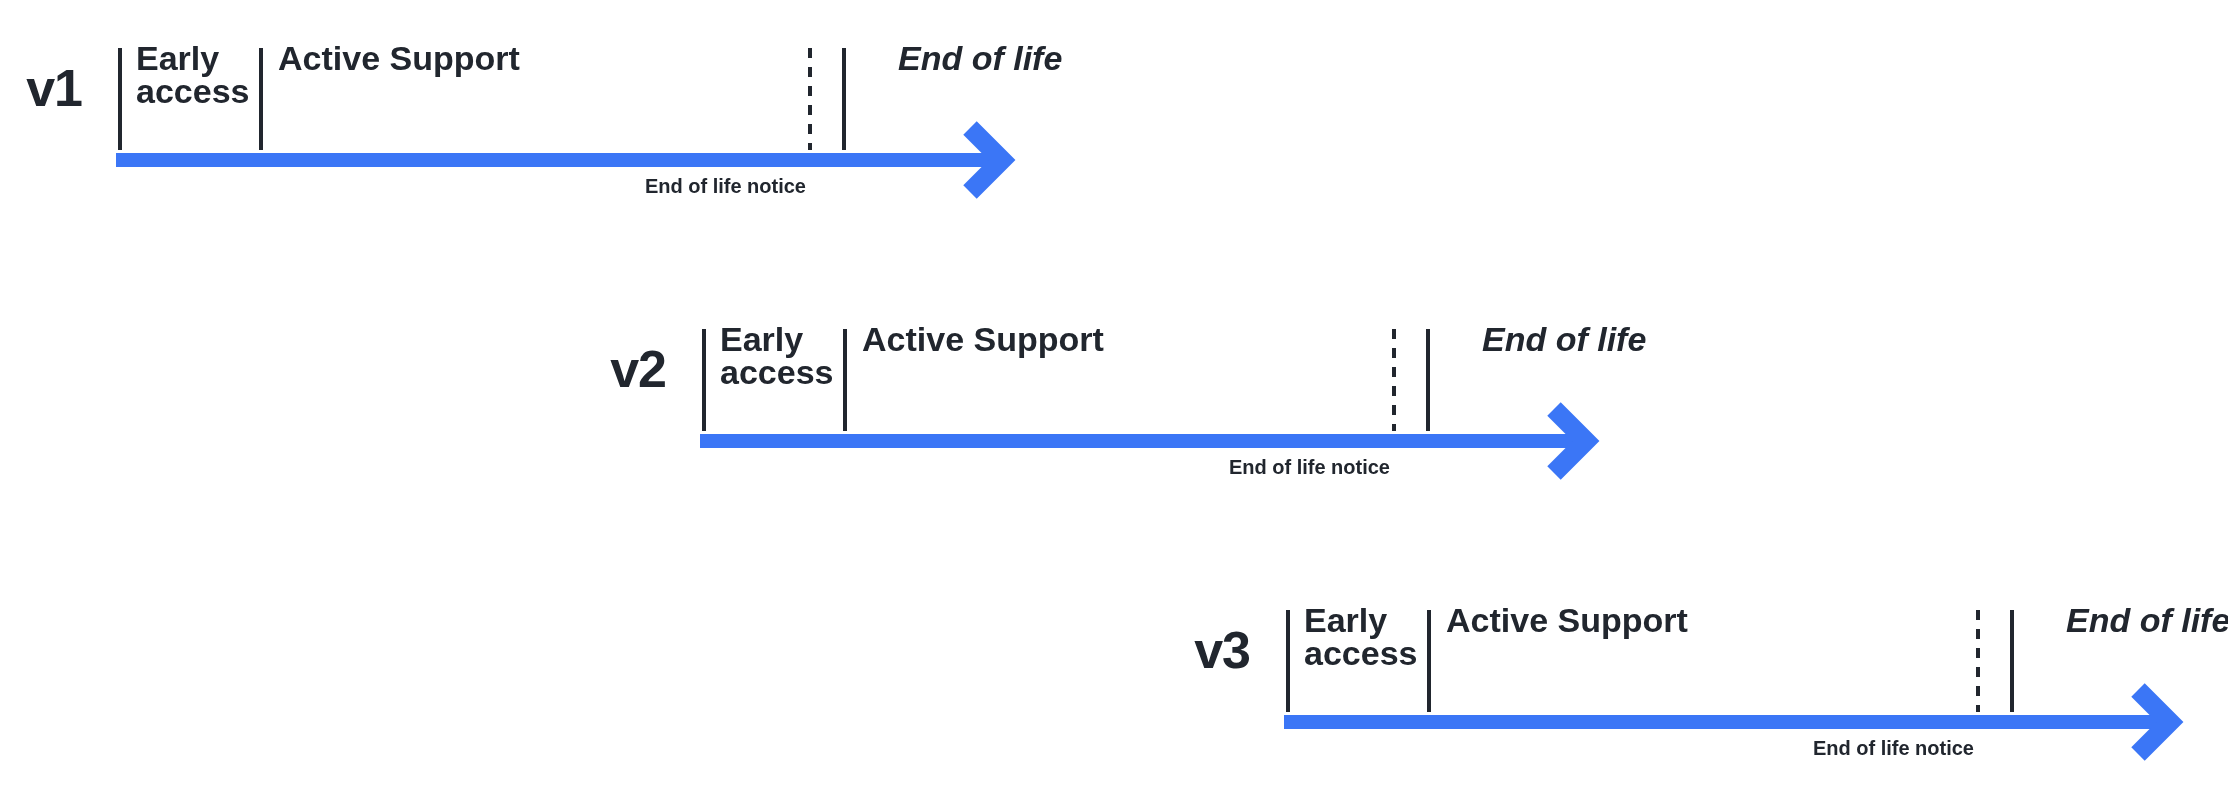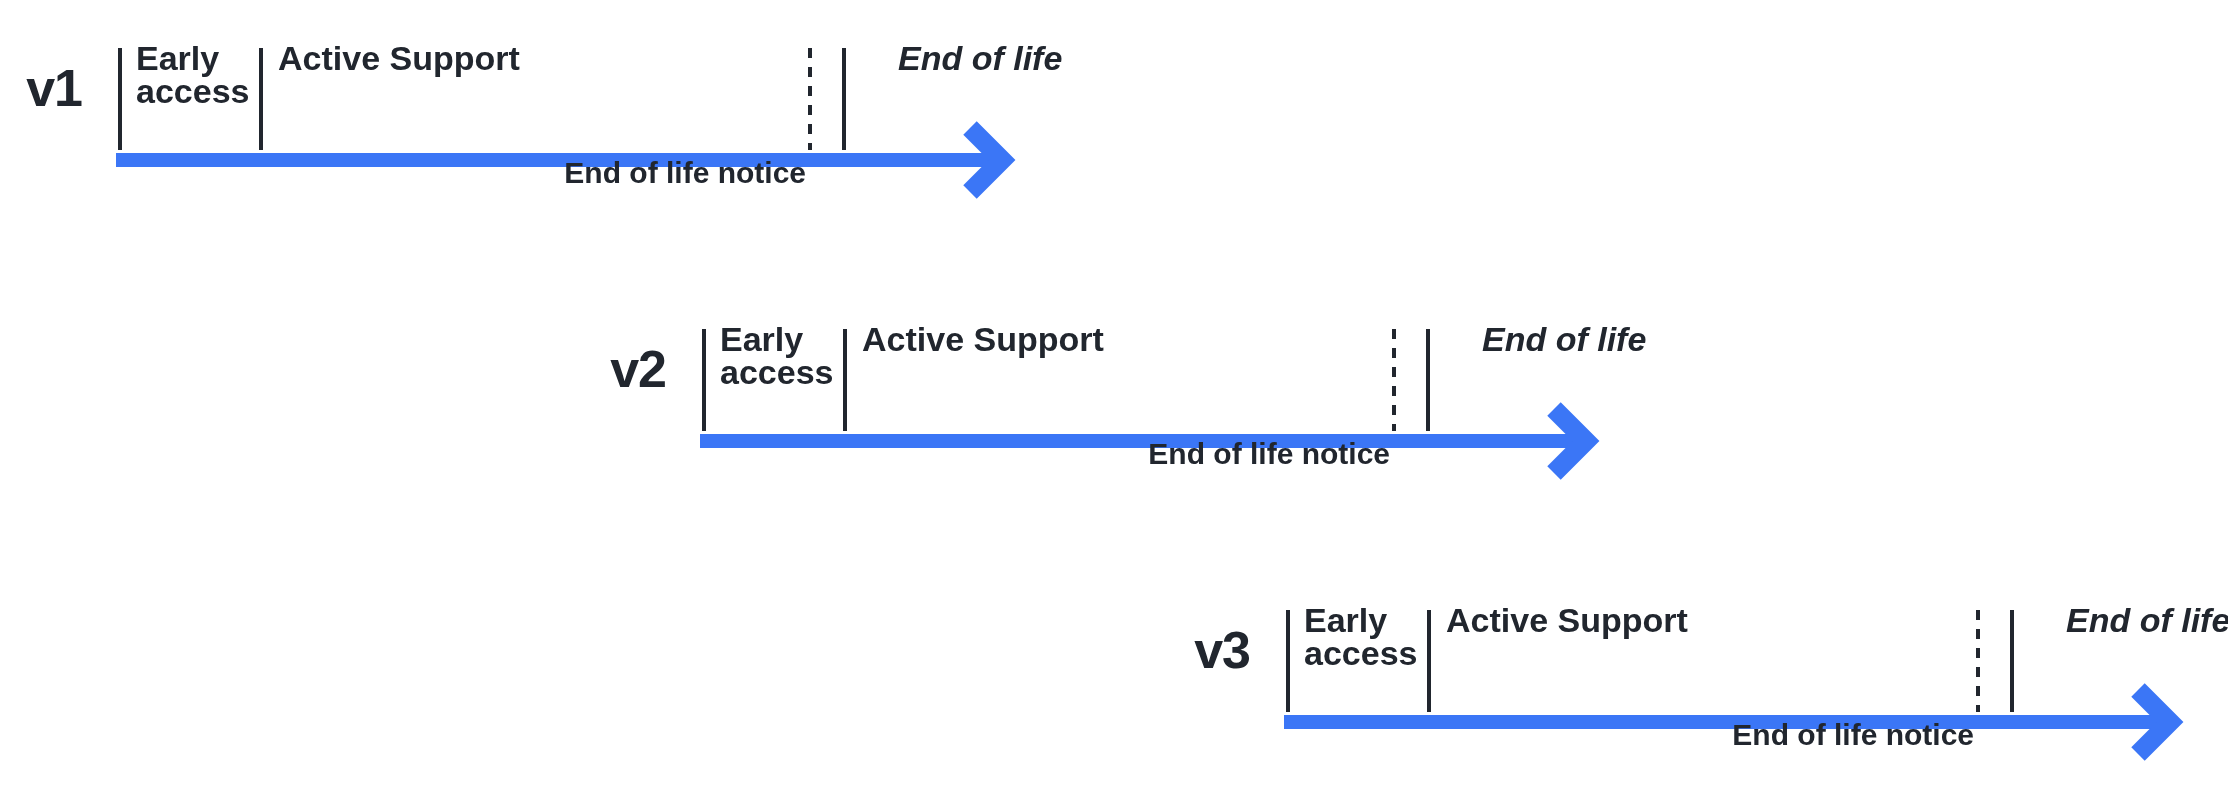--- a/index.html
+++ b/index.html
@@ -90,23 +90,23 @@
     fill: none;
     stroke: var(--blue);
     stroke-width: 19;
     stroke-linejoin: miter;
     stroke-miterlimit: 10;
   }
 
   .notice {
     position: absolute;
     left: 688px;
-    top: 108px;
+    top: 122px;
     transform: translateX(-100%);
-    font-size: 30px;
+    font-size: 20px;
     font-weight: 700;
     line-height: 33px;
     white-space: nowrap;
   }
 </style>
 </head>
 <body>
 
 <div class="stage">
 

